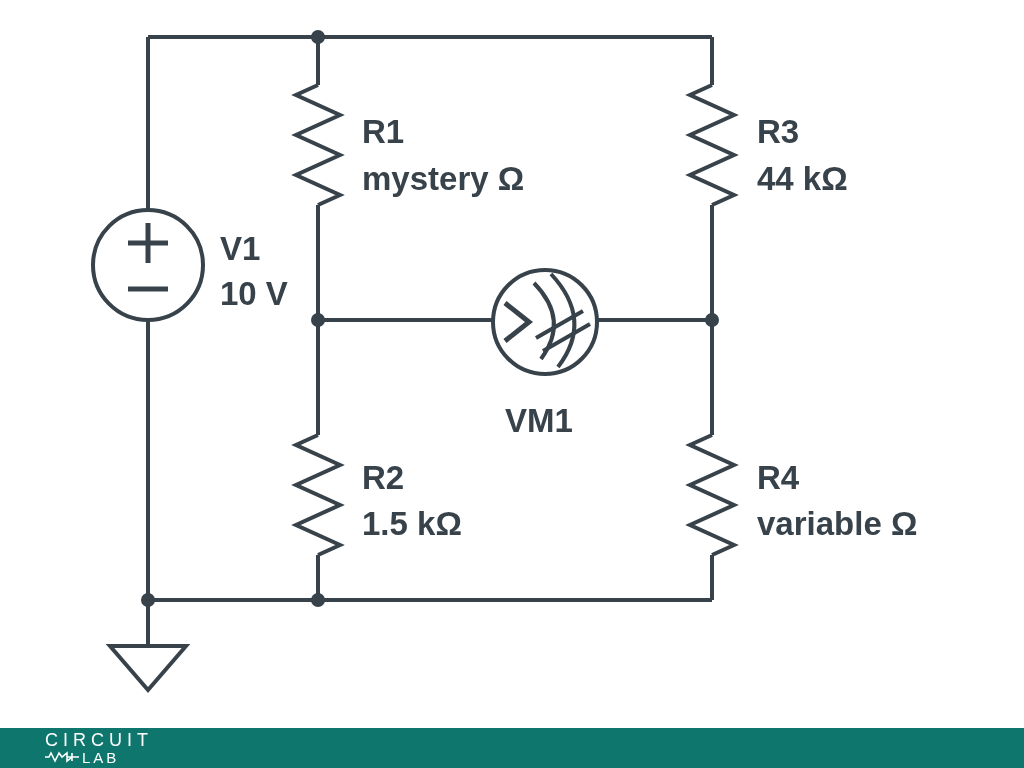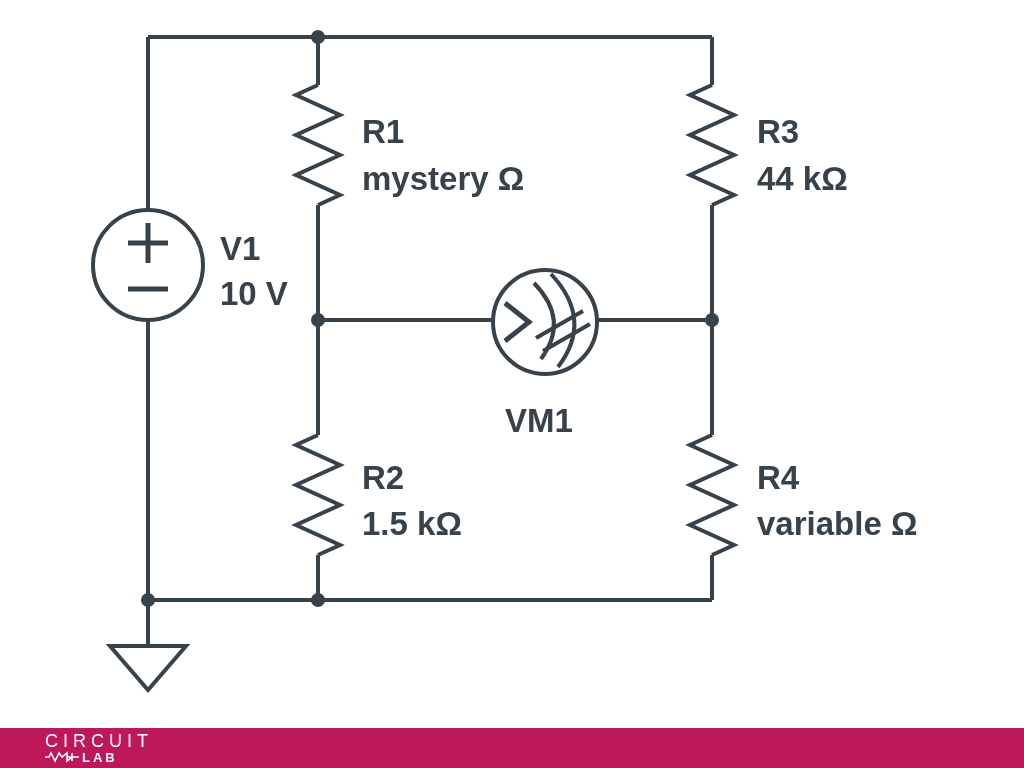--- a/index.html
+++ b/index.html
@@ -16,27 +16,27 @@
   .dot { fill: #37424a; stroke: none; }
   .node-fill { fill: #ffffff; }
   svg text {
     font-family: "Liberation Sans", "DejaVu Sans", sans-serif;
     font-weight: bold;
     font-size: 33px;
     fill: #37424a;
   }
   .footer {
     width: 1024px; height: 40px;
-    background: #be185d; color: #ffffff;
+    background: #0f766e; color: #ffffff;
     display: flex; align-items: center;
   }
   .logo { margin-left: 45px; display: flex; flex-direction: column; line-height: 1.05; }
   .logo-top { font-size: 18px; letter-spacing: 5px; font-weight: normal; }
   .logo-bottom { display: flex; align-items: center; gap: 3px; }
-  .logo-bottom .lab { font-size: 13px; font-weight: bold; letter-spacing: 3px; text-align: center; }
+  .logo-bottom .lab { font-size: 15px; font-weight: normal; letter-spacing: 3px; text-align: center; }
   .meta { margin-left: 38px; display: flex; flex-direction: column; line-height: 1.3; font-size: 15px; }
   .meta-line1 .author { font-style: italic; }
   .meta-line1 .sep { margin: 0 4px; }
   .meta-line1 .title { font-weight: bold; }
   .meta .url { font-weight: normal; }
 </style>
 </head>
 <body>
 
 <div class="stage">

